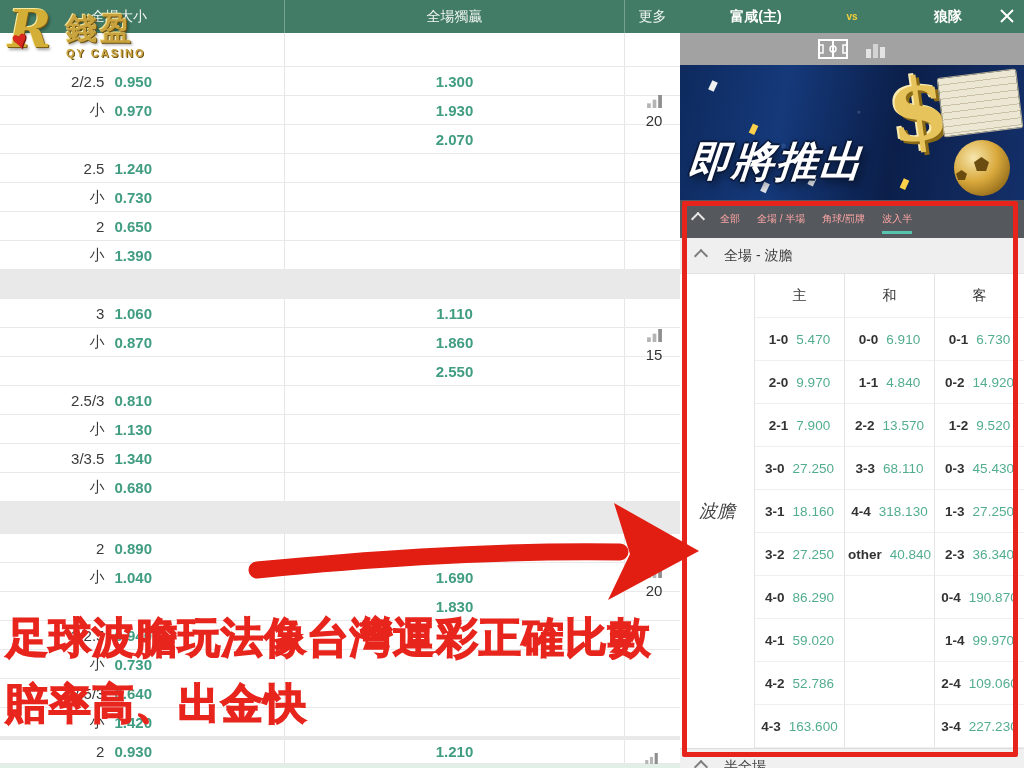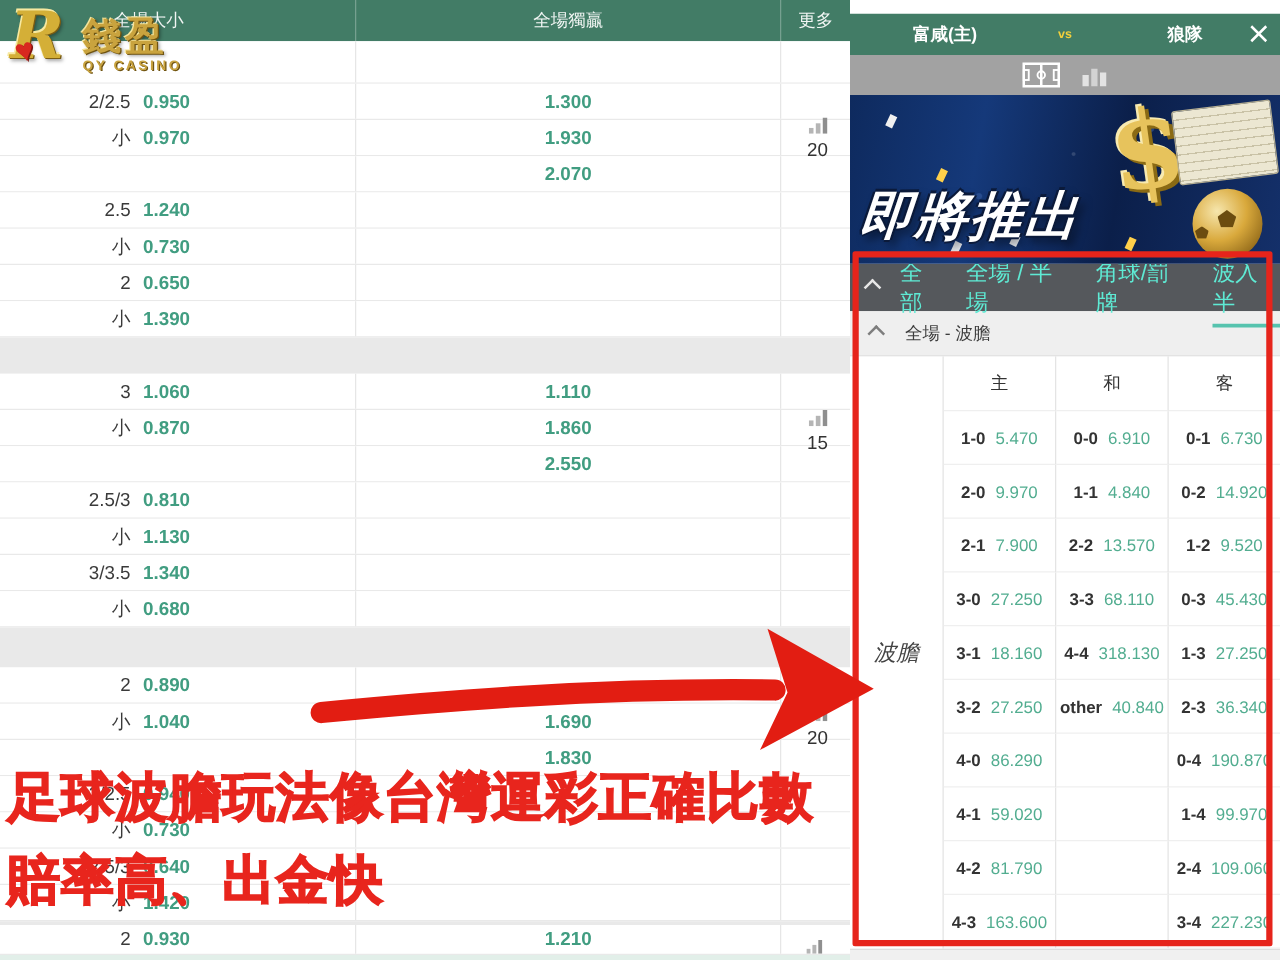--- a/index.html
+++ b/index.html
@@ -41,21 +41,21 @@
      text-shadow:1px 1px 0 #7a5c12,-1px -1px 0 #f7e9a0,2px 3px 3px rgba(0,0,0,.35);}
   .logo-mark .heart{position:absolute;left:6px;bottom:6px;font-size:26px;color:#d8281f;
      transform:rotate(-14deg);text-shadow:1px 1px 0 #7d1410;}
   .logo-text{padding-top:10px;}
   .logo-text .brand{font-size:31px;font-weight:900;letter-spacing:3px;color:#c9a33e;line-height:30px;
      text-shadow:1px 1px 0 #6f5310,-1px -1px 0 #f4e49b,2px 2px 3px rgba(0,0,0,.4);}
   .logo-text .sub{font-size:11px;font-weight:bold;letter-spacing:2px;color:#c9a33e;margin-top:3px;
      text-shadow:1px 1px 0 #6f5310;}
 
   
-  .rpane{position:absolute;left:680px;top:11px;width:344px;height:732px;background:#fff;}
+  .rpane{position:absolute;left:680px;top:0;width:344px;height:732px;background:#fff;}
   .rheader{height:33px;background:#427c66;display:flex;align-items:center;position:relative;color:#fff;font-size:14px;font-weight:bold;}
   .rheader .team{flex:1;text-align:center;}
   .rheader .vs{color:#f2d03c;font-size:10px;font-weight:bold;width:40px;text-align:center;}
   .rheader .close{position:absolute;right:8px;top:7px;width:18px;height:18px;cursor:pointer;}
   .rtoolbar{height:32px;background:#a2a2a2;display:flex;align-items:center;justify-content:center;gap:16px;}
 
   .banner{position:relative;height:135px;overflow:hidden;
      background:linear-gradient(100deg,#0e2a5e 0%,#15397a 30%,#0b1f4a 62%,#14306a 100%);}
   .banner .coming{position:absolute;left:8px;bottom:10px;font-size:42px;font-weight:900;font-style:italic;
      color:#fff;letter-spacing:2px;transform:skewX(-5deg);
@@ -72,21 +72,21 @@
   .banner .ball::after{content:"";position:absolute;left:2px;top:30px;width:11px;height:10px;background:#6b4c10;
      clip-path:polygon(50% 0,100% 38%,81% 100%,19% 100%,0 38%);}
   .banner .confetti{position:absolute;left:30px;top:16px;width:6px;height:10px;background:#f0f0f0;transform:rotate(25deg);
      box-shadow:55px 22px 0 #ffd04a,130px 44px 0 #eceff4,215px 8px 0 #ffd04a,165px 84px 0 #dfe4ea,90px 70px 0 #e8ecf2,250px 60px 0 #f3f5f8;}
   .banner .net{position:absolute;inset:0;background:
      radial-gradient(circle at 70% 20%, rgba(120,170,255,.25) 0 2px, transparent 3px),
      radial-gradient(circle at 30% 60%, rgba(120,170,255,.2) 0 2px, transparent 3px),
      radial-gradient(circle at 52% 35%, rgba(255,255,255,.15) 0 1px, transparent 2px);}
 
   .rtabs{height:38px;background:#55585c;display:flex;align-items:center;gap:17px;padding-left:13px;box-sizing:border-box;}
-  .rtabs .tab{color:#5eead4;font-size:18px;padding:7px 0 5px 0;cursor:pointer;border-bottom:3px solid transparent;}
+  .rtabs .tab{color:#fca5a5;font-size:10px;padding:7px 0 5px 0;cursor:pointer;border-bottom:3px solid transparent;}
   .rtabs .tab.active{border-bottom:3px solid #56c3ae;}
   .chev{width:8px;height:8px;border-left:2px solid #e8e8e8;border-top:2px solid #e8e8e8;transform:rotate(45deg);display:inline-block;}
   .chev.dark{border-color:#7d7d7d;}
   .rsection{height:36px;background:#efefef;display:flex;align-items:center;gap:18px;padding-left:16px;
      color:#3c3c3c;font-size:14px;box-sizing:border-box;border-bottom:1px solid #e3e3e3;}
 
   .rtable{display:flex;height:474px;}
   .rlabelcol{width:75px;border-right:1px solid #e4e4e4;display:flex;align-items:center;justify-content:center;
      color:#444;font-size:18px;box-sizing:border-box;font-style:italic;}
   .rgrid{flex:1;}
@@ -510,21 +510,21 @@
               </div>
               <div class="gcell"></div>
               <div class="gcell">
                 <span class="score">1-4</span>
                 <span class="godds">99.970</span>
               </div>
             </div>
             <div class="grow">
               <div class="gcell">
                 <span class="score">4-2</span>
-                <span class="godds">81.790</span>
+                <span class="godds">52.786</span>
               </div>
               <div class="gcell"></div>
               <div class="gcell">
                 <span class="score">2-4</span>
                 <span class="godds">109.060</span>
               </div>
             </div>
             <div class="grow">
               <div class="gcell">
                 <span class="score">4-3</span>

